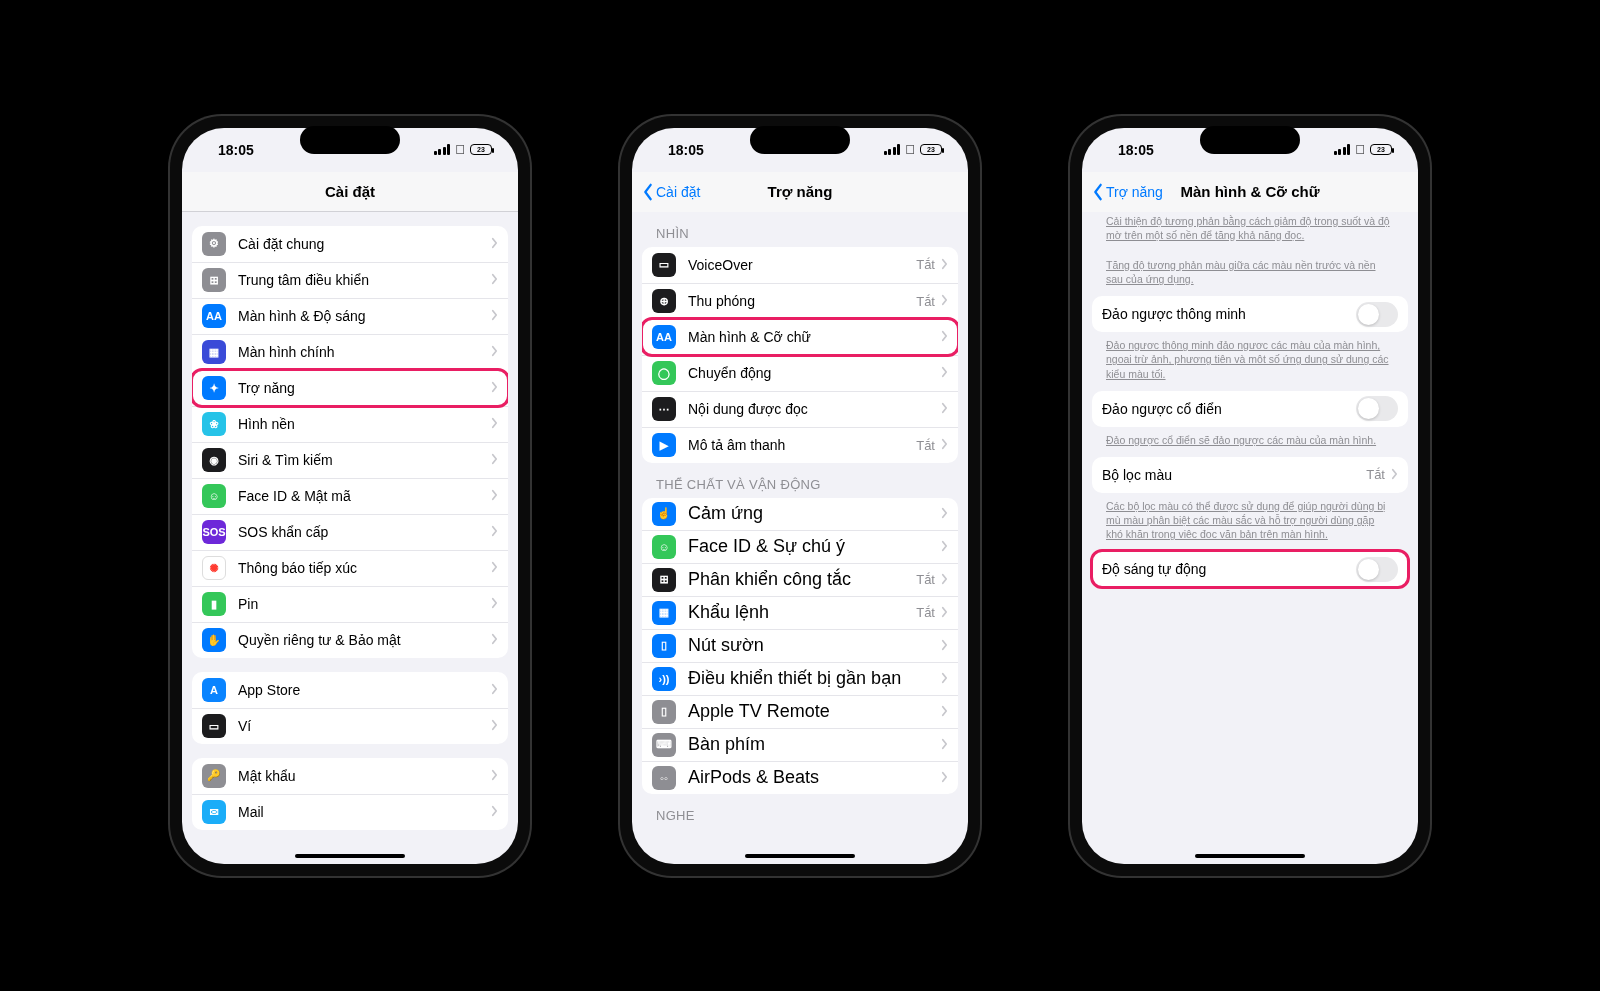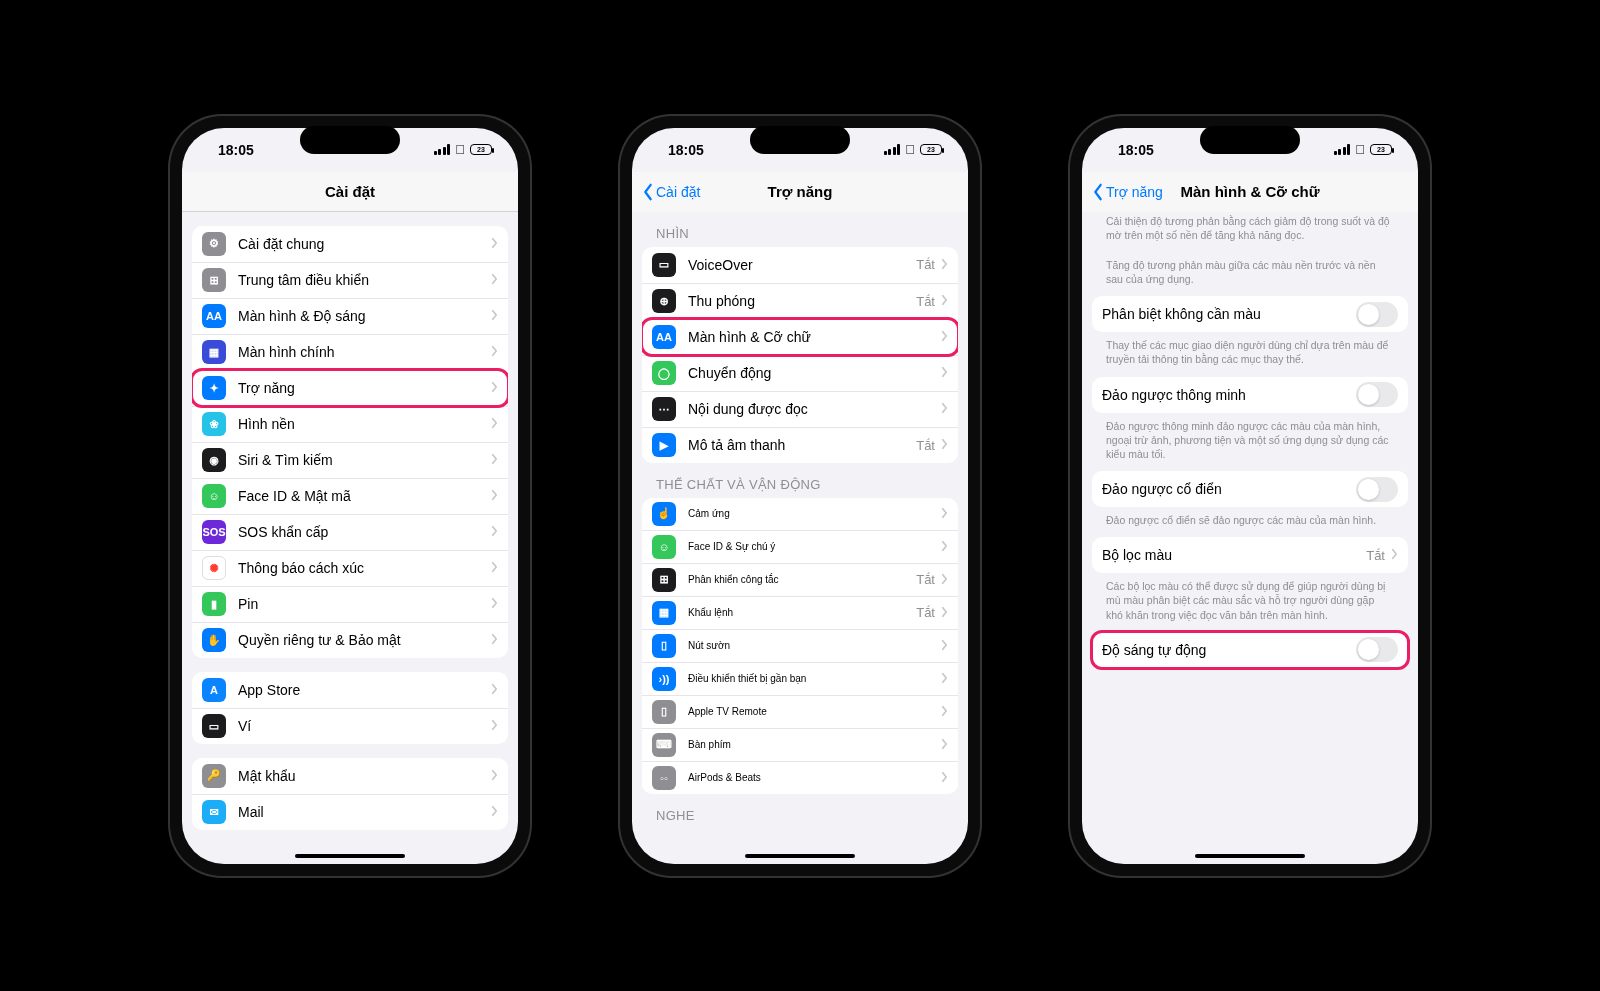--- a/index.html
+++ b/index.html
@@ -111,41 +111,42 @@
     margin-right: 12px; color: #fff; font-size: 11px; font-weight: 700;
     flex-shrink: 0;
   }
   .label { flex: 1; font-size: 14px; color: #000; }
   .value { color: #8e8e93; font-size: 13px; margin-right: 6px; }
   .chev { color: #c7c7cc; }
   .chev svg{width:7px;height:12px}
   .footer-text {
     color: #8e8e93; font-size: 10.5px; line-height: 1.35;
     padding: 6px 14px 0 14px;
+    text-decoration: underline;
   }
   .toggle {
     width: 42px; height: 25px; background: #e9e9eb;
     border-radius: 25px; position: relative; flex-shrink: 0;
   }
   .toggle::after{
     content:"";position:absolute;left:2px;top:2px;width:21px;height:21px;
     background:#fff;border-radius:50%;box-shadow:0 1px 3px rgba(0,0,0,.2);
   }
   .hl {
     outline: 3px solid #e91e63;
     outline-offset: -1px;
     border-radius: 10px;
     z-index: 5;
   }
   .homebar{
     position:absolute;bottom:6px;left:50%;transform:translateX(-50%);
     width:110px;height:4px;background:#000;border-radius:3px;z-index:30;
   }
   .sm{padding-top:4px;padding-bottom:4px;min-height:32px}
-  .sm .label{font-size:10px}
+  .sm .label{font-size:18px}
 </style>
 </head>
 <body>
 
 <div class="phone">
   <div class="island"></div>
   <div class="screen">
     <div class="status">
       <span>18:05</span>
       <div class="status-right">
@@ -232,21 +233,21 @@
             <div class="row  ">
       <div class="icon" style="background:#6d28d9;">SOS</div>
       <div class="label">SOS khẩn cấp</div>
 
       <span class="chev"><svg viewBox="0 0 8 14">
                   <path d="M2 2 L6 7 L2 12" stroke="#c7c7cc" stroke-width="2" fill="none" stroke-linecap="round" stroke-linejoin="round"></path>
                 </svg></span>
     </div>
             <div class="row  ">
       <div class="icon" style="background:#fff;color:#ff3b30;border:0.5px solid #ddd;">✺</div>
-      <div class="label">Thông báo cách xúc</div>
+      <div class="label">Thông báo tiếp xúc</div>
 
       <span class="chev"><svg viewBox="0 0 8 14">
                   <path d="M2 2 L6 7 L2 12" stroke="#c7c7cc" stroke-width="2" fill="none" stroke-linecap="round" stroke-linejoin="round"></path>
                 </svg></span>
     </div>
             <div class="row  ">
       <div class="icon" style="background:#34c759;">▮</div>
       <div class="label">Pin</div>
 
       <span class="chev"><svg viewBox="0 0 8 14">
@@ -497,29 +498,20 @@
       </div>
       <div class="nav-title">Màn hình &amp; Cỡ chữ</div>
     </div>
     <div class="content" id="p3c">
   <div class="footer-text" style="padding-top:2px">Cải thiện độ tương phản bằng cách giảm độ trong suốt và độ mờ trên một số nền để tăng khả năng đọc.</div>
 
     <div class="group" style="margin-top:10px">
       <div class="footer-text">Tăng độ tương phản màu giữa các màu nền trước và nền sau của ứng dụng.</div>
     </div>
 
-    <div class="group" style="margin-top:10px">
-      <div class="list ">
-        <div class="row">
-          <div class="label">Phân biệt không cần màu</div>
-          <div class="toggle"></div>
-        </div>
-      </div>
-      <div class="footer-text">Thay thế các mục giao diện người dùng chỉ dựa trên màu để truyền tải thông tin bằng các mục thay thế.</div>
-    </div>
 
     <div class="group" style="margin-top:10px">
       <div class="list ">
         <div class="row">
           <div class="label">Đảo ngược thông minh</div>
           <div class="toggle"></div>
         </div>
       </div>
       <div class="footer-text">Đảo ngược thông minh đảo ngược các màu của màn hình, ngoại trừ ảnh, phương tiện và một số ứng dụng sử dụng các kiểu màu tối.</div>
     </div>

